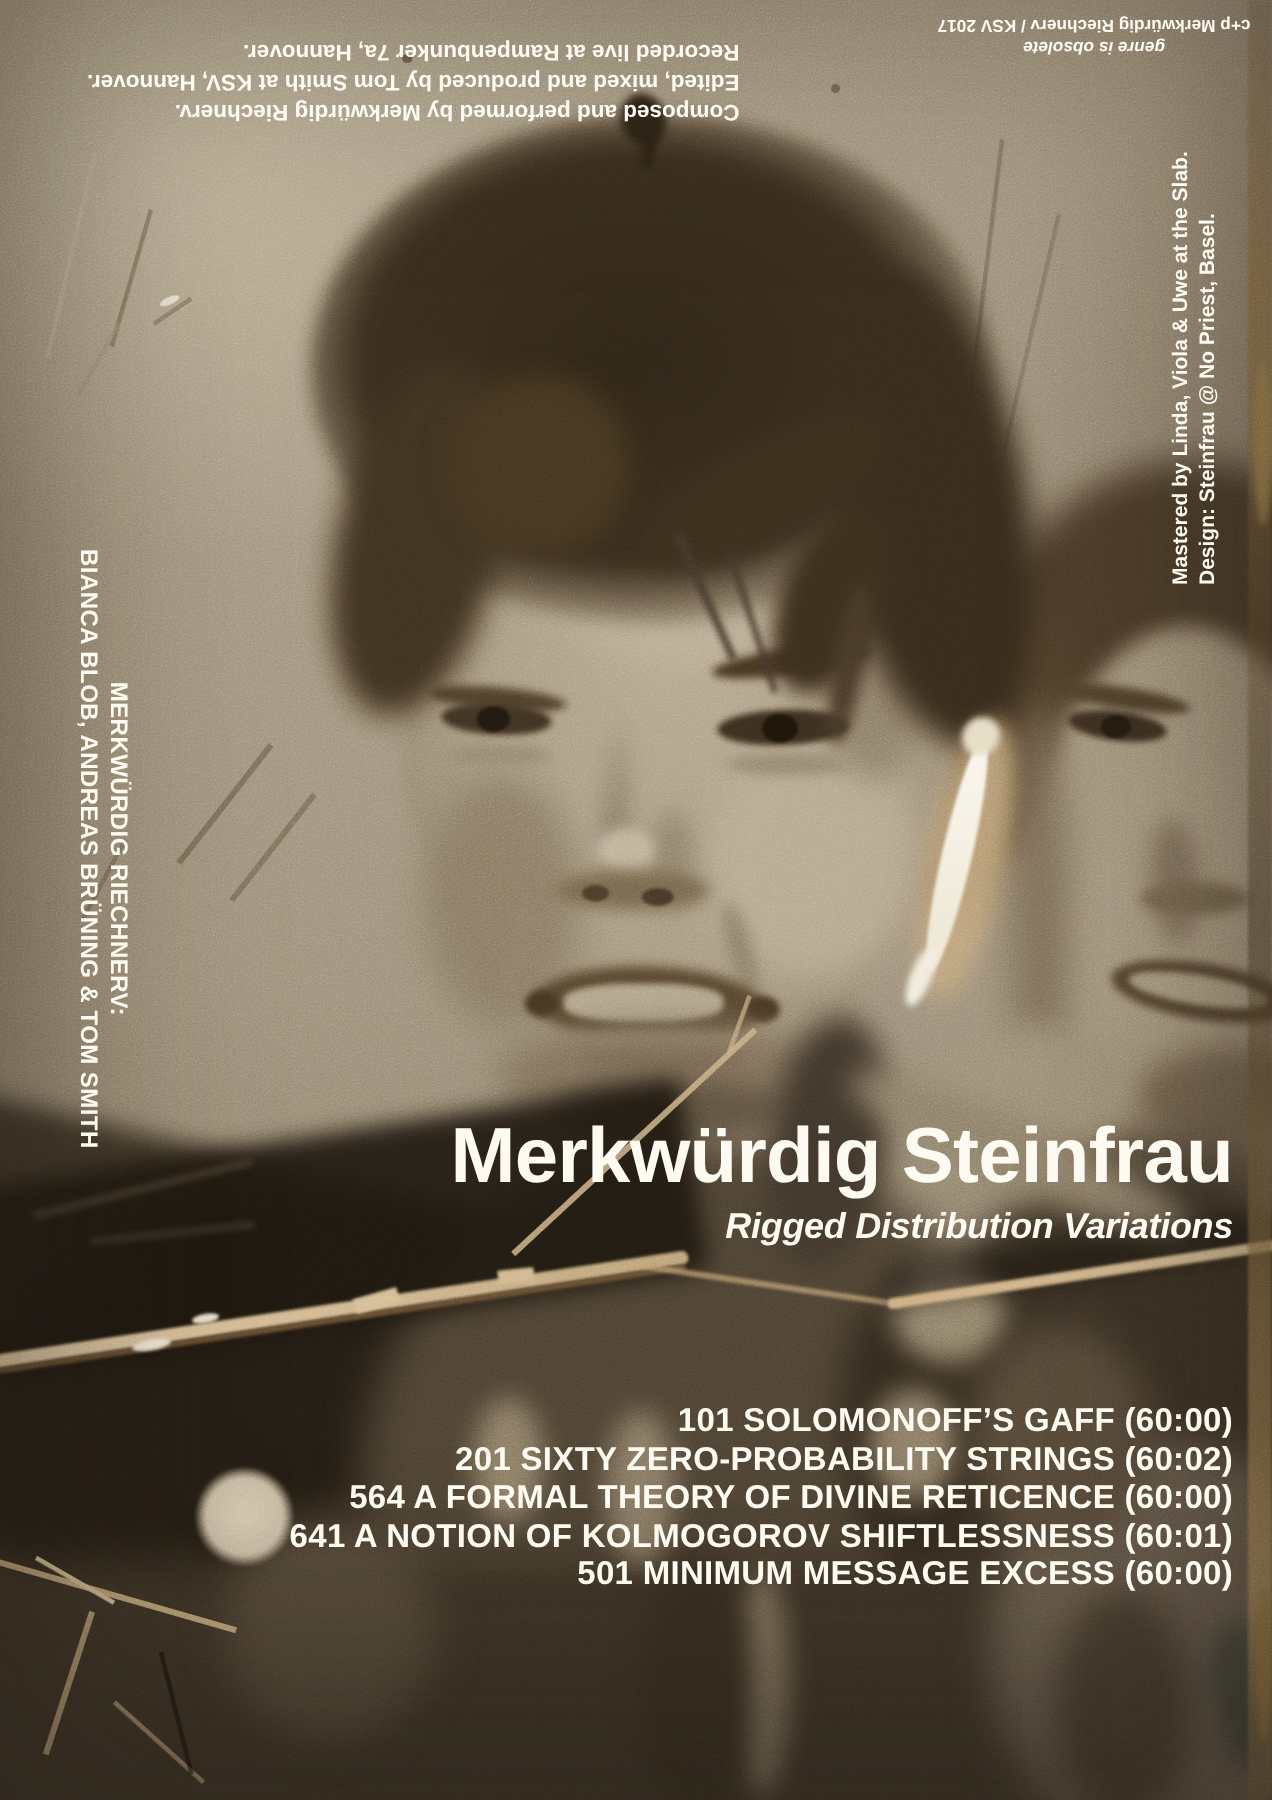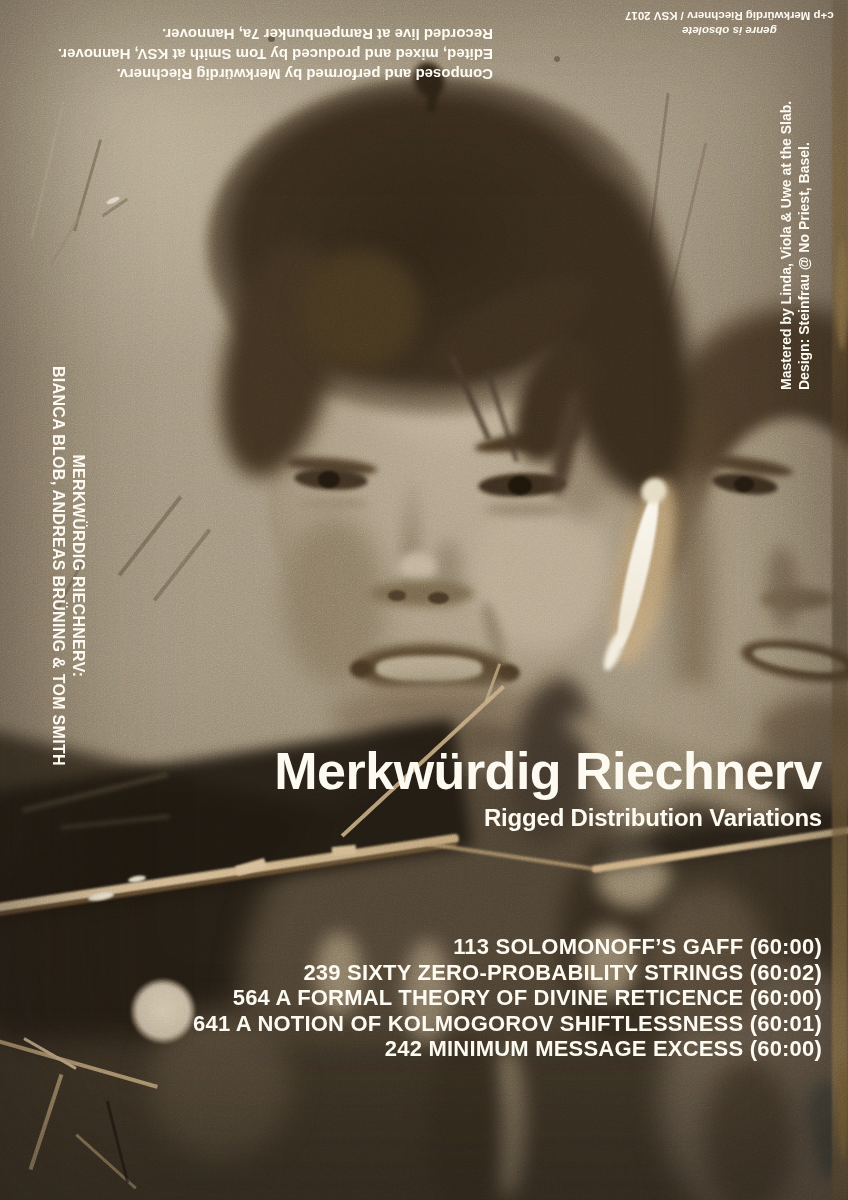--- a/index.html
+++ b/index.html
@@ -153,21 +153,21 @@
 
   
   .txt{color:#fdfaf2;font-weight:700;}
   .top-credits{left:55px;top:24px;width:438px;font-size:15px;line-height:20px;transform:rotate(180deg);text-align:left;white-space:nowrap;}
   .corner-credits{right:14px;top:8px;font-size:11.5px;line-height:15px;transform:rotate(180deg);text-align:center;white-space:nowrap;}
   .corner-credits .tagline{font-style:italic;}
   .left-credits{left:88px;top:366px;font-size:16px;line-height:20px;transform:rotate(90deg);transform-origin:0 0;text-align:center;white-space:nowrap;letter-spacing:.3px;}
   .right-credits{left:777px;top:390px;font-size:14px;line-height:18px;transform:rotate(-90deg);transform-origin:0 0;text-align:left;white-space:nowrap;}
   .title-block{right:26px;top:744px;text-align:right;}
   .artist{font-size:52px;line-height:1.05;letter-spacing:-.5px;}
-  .subtitle{font-size:24px;margin-top:5px;letter-spacing:-.2px;}
+  .subtitle{font-size:24px;font-style:italic;margin-top:5px;letter-spacing:-.2px;}
   .tracklist{right:26px;top:934px;text-align:right;font-size:22px;line-height:25.5px;letter-spacing:.2px;}
 </style>
 </head>
 <body>
 
 <div id="poster">
 
   <div>
     <div class="p scr1"></div>
     <div class="p scr2"></div>
@@ -321,25 +321,25 @@
     <div>MERKWÜRDIG RIECHNERV:</div>
     <div>BIANCA BLOB, ANDREAS BRÜNING &amp; TOM SMITH</div>
   </div>
 
   <div class="p txt right-credits">
     <div>Mastered by Linda, Viola &amp; Uwe at the Slab.</div>
     <div>Design: Steinfrau @ No Priest, Basel.</div>
   </div>
 
   <div class="p txt title-block">
-    <div class="artist">Merkwürdig Riechnerv</div>
+    <div class="artist">Merkwürdig Steinfrau</div>
     <div class="subtitle">Rigged Distribution Variations</div>
   </div>
 
   <div class="p txt tracklist">
-    <div>113 SOLOMONOFF’S GAFF (60:00)</div>
-    <div>239 SIXTY ZERO-PROBABILITY STRINGS (60:02)</div>
+    <div>101 SOLOMONOFF’S GAFF (60:00)</div>
+    <div>201 SIXTY ZERO-PROBABILITY STRINGS (60:02)</div>
     <div>564 A FORMAL THEORY OF DIVINE RETICENCE (60:00)</div>
     <div>641 A NOTION OF KOLMOGOROV SHIFTLESSNESS (60:01)</div>
-    <div>242 MINIMUM MESSAGE EXCESS (60:00)</div>
+    <div>501 MINIMUM MESSAGE EXCESS (60:00)</div>
   </div>
 
 </div>
 
 </body></html>

